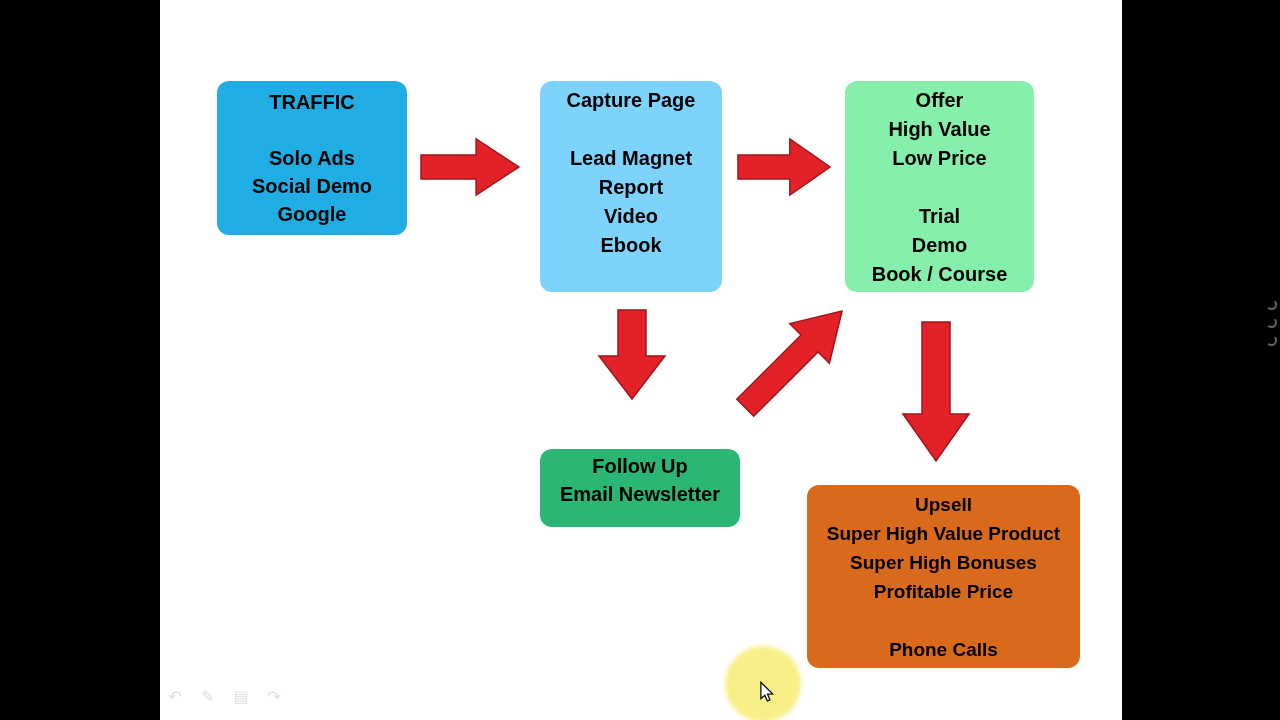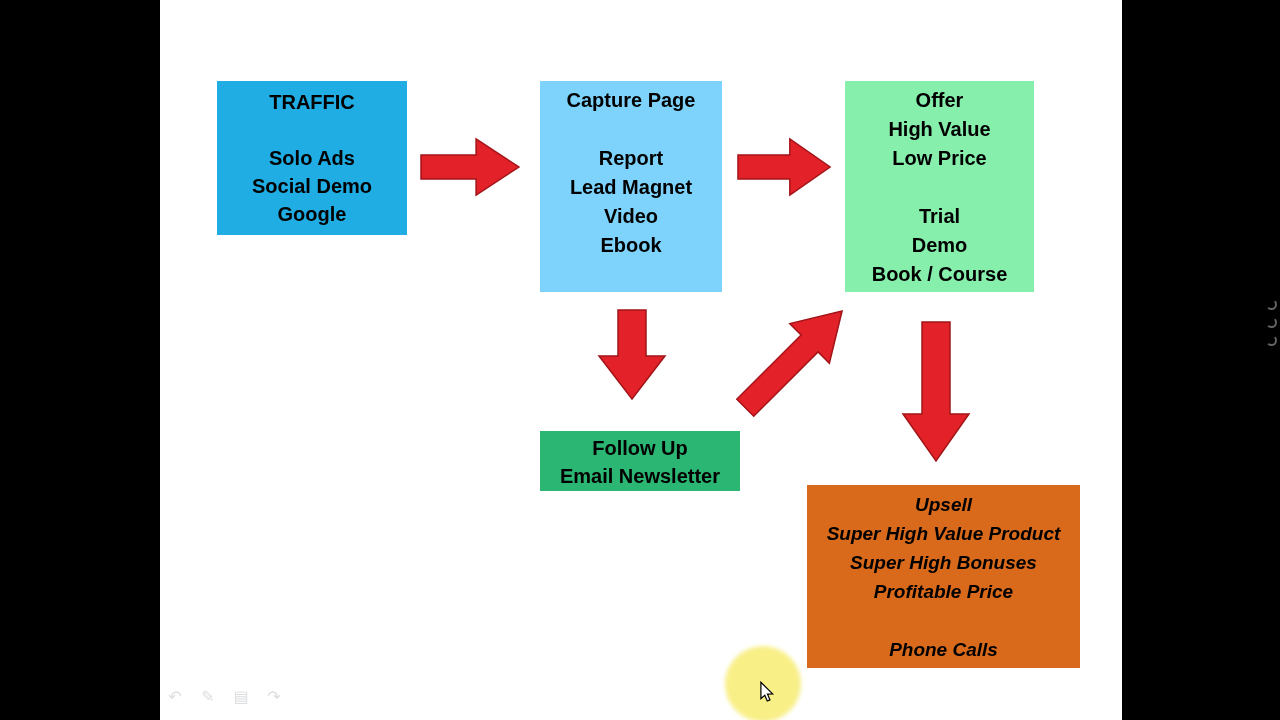--- a/index.html
+++ b/index.html
@@ -5,32 +5,32 @@
   html,body{margin:0;padding:0;}
   body{
     width:1280px;height:720px;background:#000;position:relative;overflow:hidden;
     font-family:"Liberation Sans",sans-serif;
   }
   .letterbox{position:absolute;top:0;height:720px;background:#000;}
   #letterbox-left{left:0;width:160px;}
   #letterbox-right{left:1122px;width:158px;}
   #canvas{position:absolute;left:160px;top:0;width:962px;height:720px;background:#fff;}
 
-  .box{position:absolute;text-align:center;font-weight:700;color:#000;font-size:20px;}
+  .box{position:absolute;text-align:center;font-weight:700;color:#000;font-size:20px;border-radius:12px;}
   .box .line{white-space:nowrap;}
   #box-traffic{left:57px;top:81px;width:190px;height:154px;padding-top:7px;box-sizing:border-box;}
   #box-traffic .line{height:28px;line-height:28px;}
   #box-capture{left:380px;top:81px;width:182px;height:211px;padding-top:5px;box-sizing:border-box;}
   #box-capture .line{height:29px;line-height:29px;}
   #box-offer{left:685px;top:81px;width:189px;height:211px;padding-top:5px;box-sizing:border-box;}
   #box-offer .line{height:29px;line-height:29px;}
-  #box-followup{left:380px;top:431px;width:200px;height:60px;padding-top:3px;box-sizing:border-box;}
+  #box-followup{left:380px;top:449px;width:200px;height:78px;padding-top:3px;box-sizing:border-box;}
   #box-followup .line{height:28px;line-height:28px;}
   #box-upsell{left:647px;top:485px;width:273px;height:183px;padding-top:5px;box-sizing:border-box;font-size:19px;}
-  #box-upsell .line{height:29px;line-height:29px;font-style:italic;}
+  #box-upsell .line{height:29px;line-height:29px;}
 
   .arrow{position:absolute;}
   #arrow-right-1{left:260px;top:136px;width:102px;height:62px;}
   #arrow-right-2{left:577px;top:136px;width:96px;height:62px;}
   #arrow-down-1{left:436px;top:309px;width:72px;height:92px;}
   #arrow-down-2{left:740px;top:321px;width:72px;height:142px;}
   #arrow-diag{left:564px;top:328px;width:140px;height:62px;transform:rotate(-45deg);}
 
   #cursor-highlight{position:absolute;left:565px;top:646px;width:76px;height:76px;border-radius:50%;filter:blur(2px);opacity:.92;}
   #cursor{position:absolute;left:599px;top:681px;width:16px;height:22px;}
@@ -58,22 +58,22 @@
     <div class="line">Google</div>
   </div>
 
   <svg class="arrow" id="arrow-right-1" viewBox="0 0 100 62" preserveAspectRatio="none">
     <polygon stroke-width="1.5" points="1,19 55,19 55,3 97,31 55,59 55,43 1,43" fill="#E22128" stroke="#A31418"></polygon>
   </svg>
 
   <div class="box" id="box-capture" style="background-color: #7dd3fc; text-align: center;">
     <div class="line">Capture Page</div>
     <div class="line"></div>
+    <div class="line">Lead Magnet</div>
     <div class="line">Report</div>
-    <div class="line">Lead Magnet</div>
     <div class="line">Video</div>
     <div class="line">Ebook</div>
   </div>
 
   <svg class="arrow" id="arrow-right-2" viewBox="0 0 100 62" preserveAspectRatio="none">
     <polygon stroke-width="1.5" points="1,19 55,19 55,3 97,31 55,59 55,43 1,43" fill="#E22128" stroke="#A31418"></polygon>
   </svg>
 
   <div class="box" id="box-offer" style="background-color: #86efac;">
     <div class="line">Offer</div>

